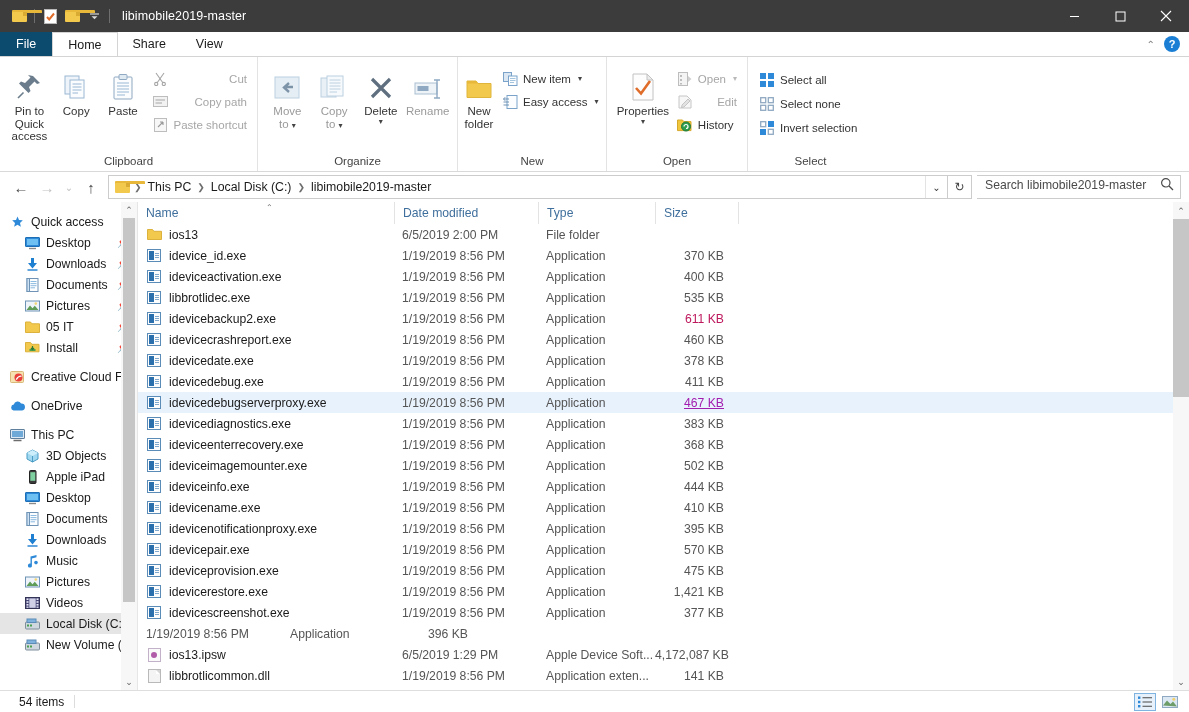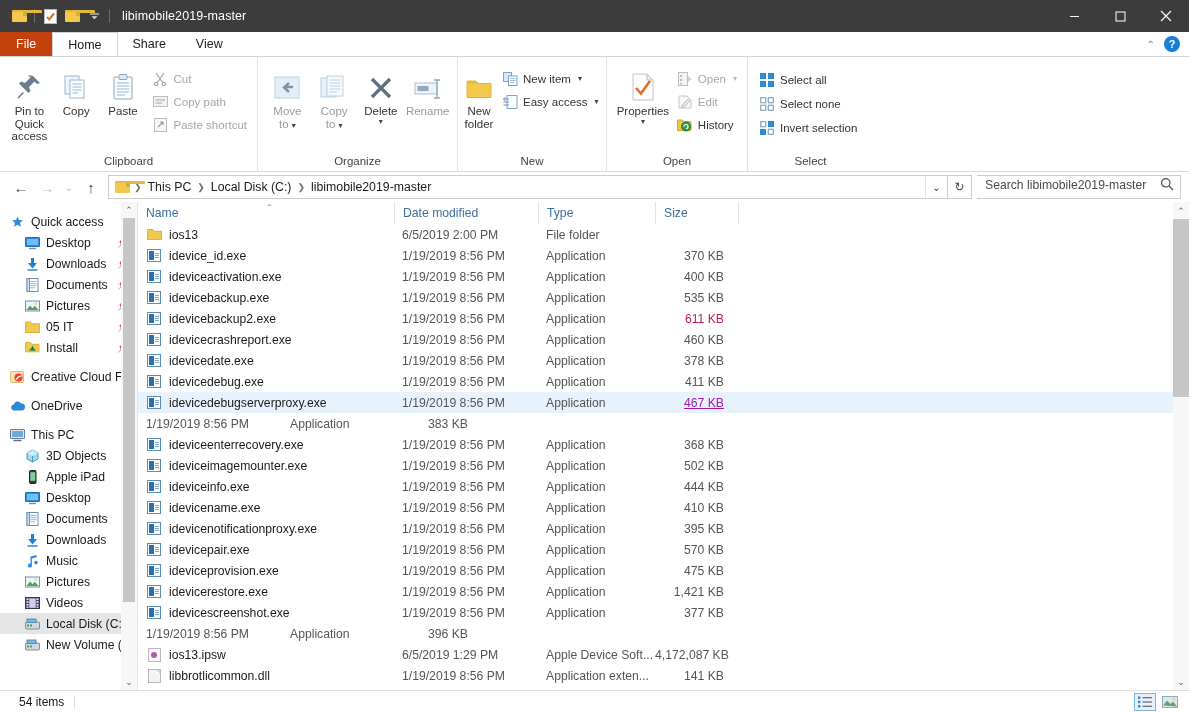--- a/index.html
+++ b/index.html
@@ -27,21 +27,21 @@
 
   
   .folder-ico { position: relative; width: 15px; height: 12px; }
   .folder-ico .tab { position:absolute; left:0; top:0; width:7px; height:3px; background:#e8b83b; border-radius:1px 1px 0 0;}
   .folder-ico .body { position:absolute; left:0; top:2px; width:15px; height:10px; background:#f2c94c; border-radius:1px; }
   .folder-ico .fold { position:absolute; right:0; top:2px; width:4px; height:4px; background:#d9ab33; }
 
   
   .tabstrip { height: 24px; background:#ffffff; display:flex; align-items:stretch; flex:none; position:relative; border-bottom:0; }
   .tab { padding: 0 15px; display:flex; align-items:center; font-size:12.5px; color:#1a1a1a; }
-  .tab.file { background:#c2410c; color:#fff; padding: 0 16px; }
+  .tab.file { background:#0c4a6e; color:#fff; padding: 0 16px; }
   .tab.active { background:#ffffff; border-left:1px solid #d4d4d4; border-right:1px solid #d4d4d4; border-top:1px solid #d4d4d4; }
   .tabstrip .right { margin-left:auto; display:flex; align-items:center; gap:9px; padding-right:9px; }
   .help-btn { width:16px;height:16px;border-radius:50%;background:#1a7fd4;color:#fff;font-size:11px;display:flex;align-items:center;justify-content:center;font-weight:bold; }
 
   
   .ribbon {
     height: 116px; background:#ffffff; border-top:1px solid #d4d4d4;
     border-bottom:1px solid #d9d9d9; display:flex; flex:none; position:relative;
   }
   .rgroup { display:flex; flex-direction:column; position:relative; padding: 3px 0 0 0; }
@@ -50,21 +50,21 @@
   .rgroup-label { text-align:center; font-size:11.5px; color:#444; padding-bottom:3px; height:16px; }
 
   .bigbtn { width:62px; display:flex; flex-direction:column; align-items:center; padding-top:4px; text-align:center; }
   .bigbtn .glyph { height:34px; display:flex; align-items:flex-end; justify-content:center; }
   .bigbtn .lbl { font-size:11.5px; color:#333; line-height:12.5px; margin-top:3px; }
   .bigbtn.dim .lbl { color:#9a9a9a; }
   .caretdown { font-size:8px; color:#444; line-height:7px; }
 
   .smallcol { display:flex; flex-direction:column; justify-content:flex-start; padding-top:5px; gap:4px; }
   .smallbtn { display:flex; align-items:center; gap:5px; height:19px; padding: 0 4px 0 2px; font-size:11.5px; color:#333; white-space:nowrap; }
-  .smallbtn.dim { color:#a6a6a6; }
+  .smallbtn.dim { color:#a6a6a6;justify-content:space-between; }
   .smallbtn .ig { width:16px; height:16px; display:flex; align-items:center; justify-content:center; flex:none; }
 
   
   .addrrow { height:30px; display:flex; align-items:center; padding: 0 8px; flex:none; background:#fff; gap:0px; }
   .navbtn { width:26px;height:24px;display:flex;align-items:center;justify-content:center;color:#4a4a4a;font-size:15px; }
   .navbtn.dim { color:#c2c2c2; }
   .navbtn.small { width:18px; font-size:10px; }
   .addrbox {
     flex:1; height:24px; border:1px solid #cccccc; background:#fff; display:flex; align-items:center;
     padding-left:4px; margin-left:4px; gap:0;
@@ -816,21 +816,21 @@
               <span class="fi">
                 <div class="exe-ico">
                   <div class="lft"></div>
                   <div class="rgt">
                     <i></i>
                     <i></i>
                     <i></i>
                   </div>
                 </div>
               </span>
-              <span>idevicebackup.exe</span>
+              <span>libbrotlidec.exe</span>
             </div>
             <div class="cell" style="width:144px;color:#555;">1/19/2019 8:56 PM</div>
             <div class="cell" style="width:117px;color:#555;">Application</div>
             <div class="cell size" style="width:83px;color:#555;">535 KB</div>
           </div>
           <div class="row">
             <div class="cell-name" style="width:256px;">
               <span class="fi">
                 <div class="exe-ico">
                   <div class="lft"></div>
@@ -913,20 +913,33 @@
                   </div>
                 </div>
               </span>
               <span>idevicedebugserverproxy.exe</span>
             </div>
             <div class="cell" style="width:144px;color:#555;">1/19/2019 8:56 PM</div>
             <div class="cell" style="width:117px;color:#555;">Application</div>
             <div class="cell size" style="width:83px;color:#a21caf;text-decoration:underline;">467 KB</div>
           </div>
           <div class="row">
+            <div class="cell-name" style="width:256px;">
+              <span class="fi">
+                <div class="exe-ico">
+                  <div class="lft"></div>
+                  <div class="rgt">
+                    <i></i>
+                    <i></i>
+                    <i></i>
+                  </div>
+                </div>
+              </span>
+              <span>idevicediagnostics.exe</span>
+            </div>
             <div class="cell" style="width:144px;color:#555;">1/19/2019 8:56 PM</div>
             <div class="cell" style="width:117px;color:#555;">Application</div>
             <div class="cell size" style="width:83px;color:#555;">383 KB</div>
           </div>
           <div class="row">
             <div class="cell-name" style="width:256px;">
               <span class="fi">
                 <div class="exe-ico">
                   <div class="lft"></div>
                   <div class="rgt">

